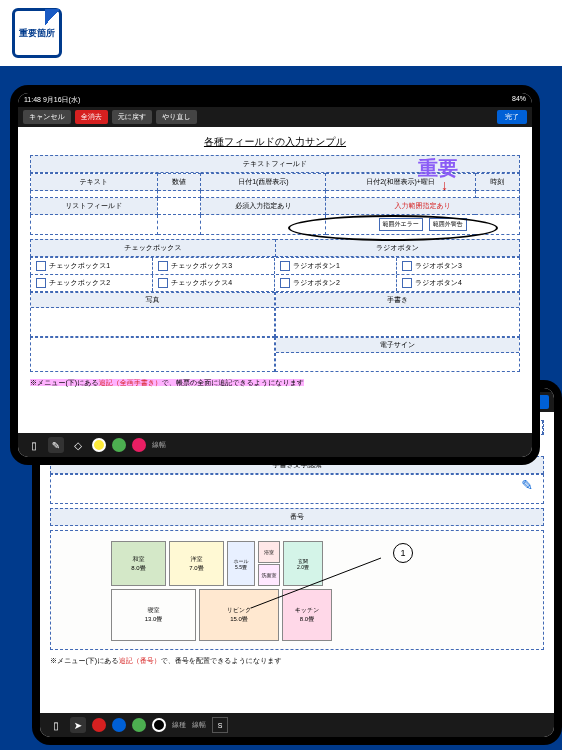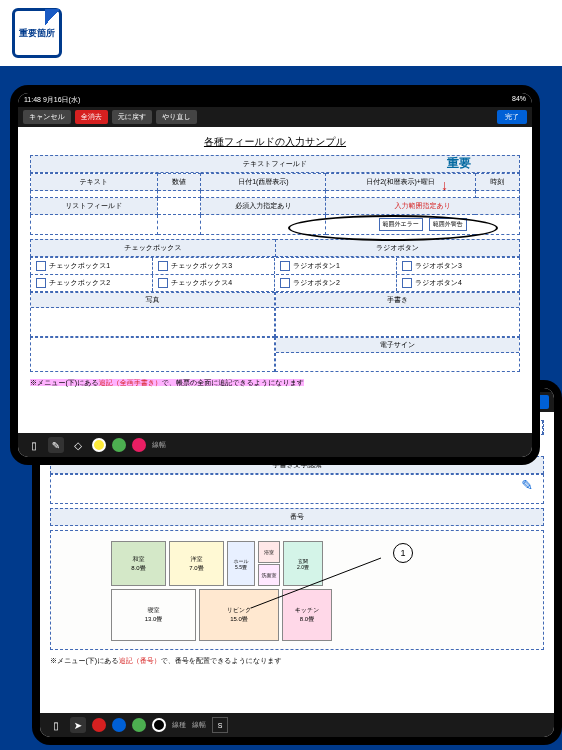--- a/index.html
+++ b/index.html
@@ -32,21 +32,21 @@
 .check-cell { border-right: 1px dashed #4169b5; padding: 3px 5px; display: flex; align-items: center; gap: 3px; font-size: 7px; }
 .check-cell:last-child { border-right: none; }
 .chk { width: 10px; height: 10px; border: 1.5px solid #4169b5; }
 .two-col { display: grid; grid-template-columns: 1fr 1fr; }
 .col-box { border: 1px dashed #4169b5; min-height: 45px; }
 .col-hdr { background: #e8eef7; text-align: center; padding: 2px; font-size: 7px; border-bottom: 1px dashed #4169b5; }
 .warn-txt { font-size: 7px; margin-top: 6px; }
 .warn-txt .red { color: #d62020; }
 .warn-txt .hl { background: rgba(255,0,255,0.3); }
 
-.anno-juyou { position: absolute; top: 28px; right: 61px; color: #0369a1; font-size: 12px; font-weight: bold; writing-mode: horizontal-tb; }
+.anno-juyou { position: absolute; top: 28px; right: 74px; color: #8b5cf6; font-size: 20px; font-weight: bold; writing-mode: horizontal-tb; }
 .anno-arrow { position: absolute; top: 50px; right: 84px; color: #d62020; font-size: 14px; }
 .anno-circle { position: absolute; top: 88px; left: 270px; width: 210px; height: 26px; border: 2px solid #000; border-radius: 50%; }
 .small-box { display: inline-block; border: 1px solid #4169b5; font-size: 6px; padding: 1px 3px; margin: 0 2px; }
 
 .toolbar-btm { background: #1a1a1a; padding: 4px 8px; display: flex; align-items: center; gap: 6px; }
 .tb-icon { width: 16px; height: 16px; display: flex; align-items: center; justify-content: center; color: #fff; font-size: 10px; }
 .color-dot { width: 14px; height: 14px; border-radius: 50%; }
 .tb-label { color: #aaa; font-size: 7px; }
 .tb-highlight { background: #333; border-radius: 3px; padding: 2px; }
 

